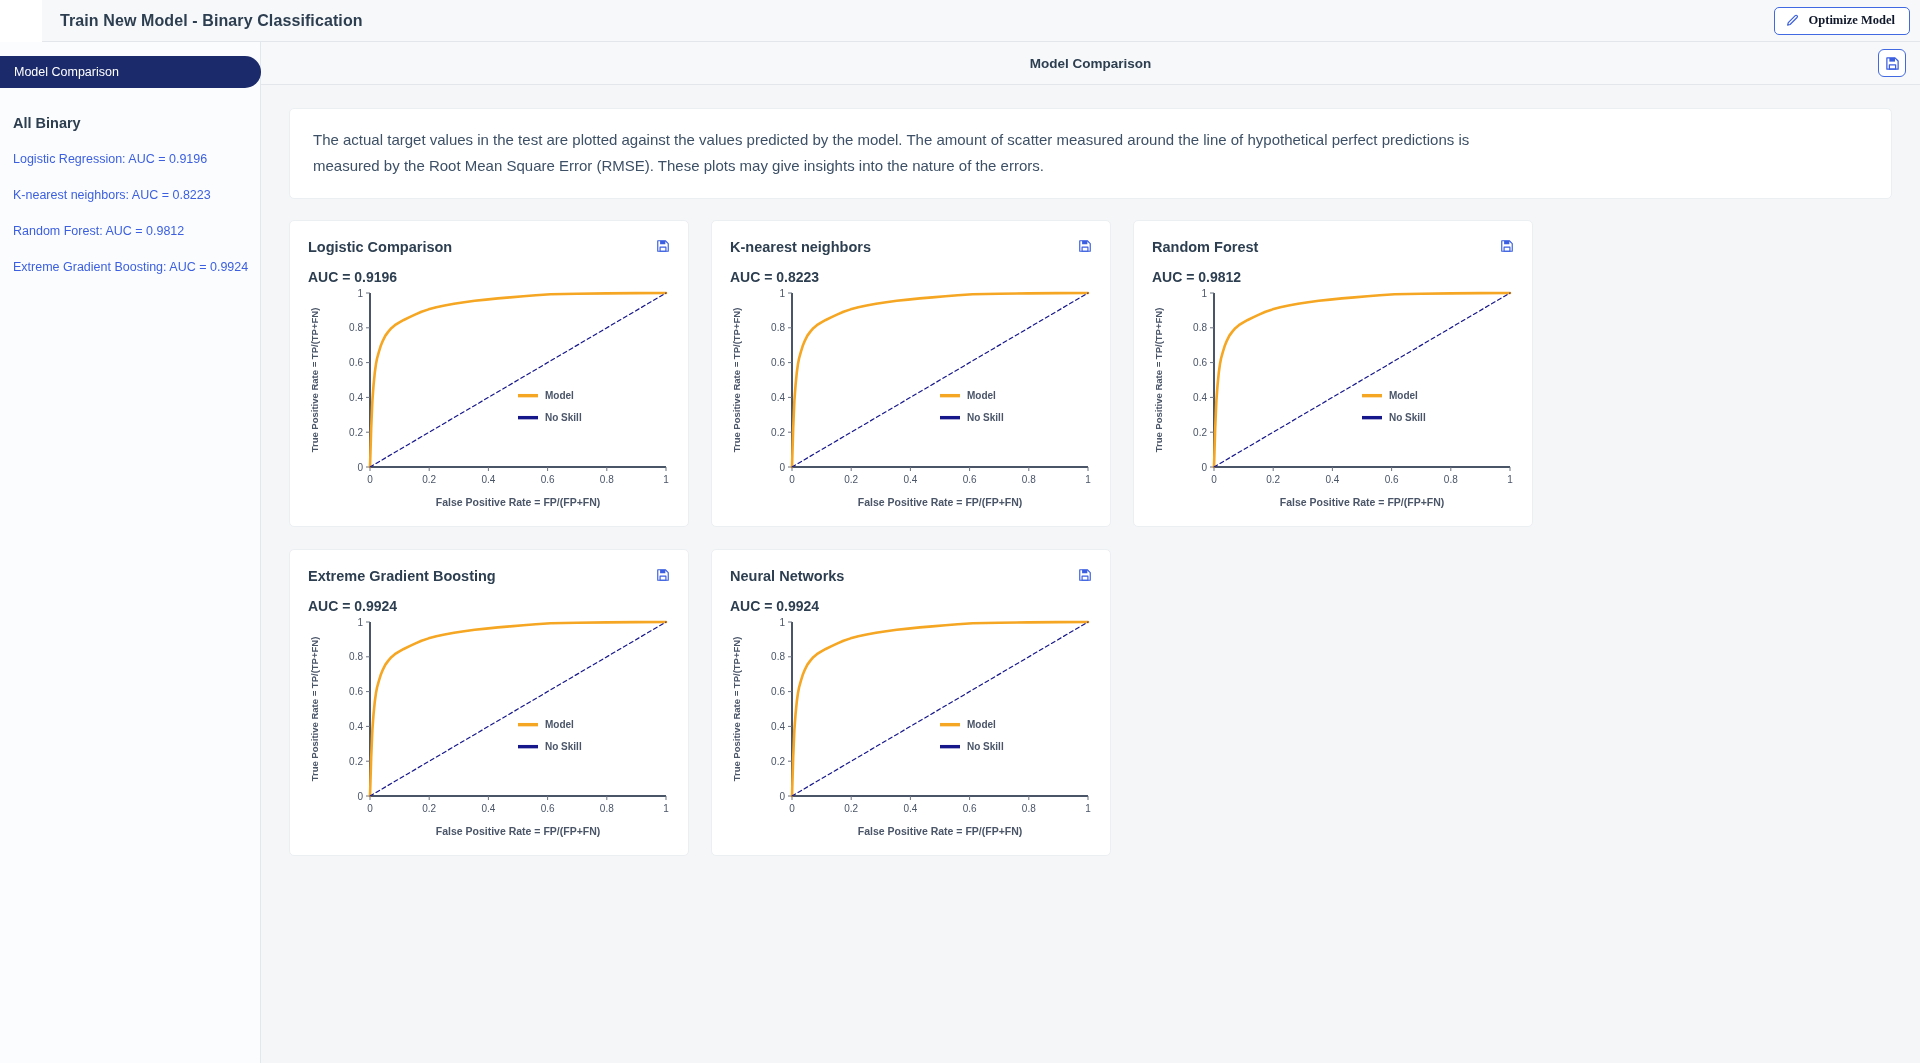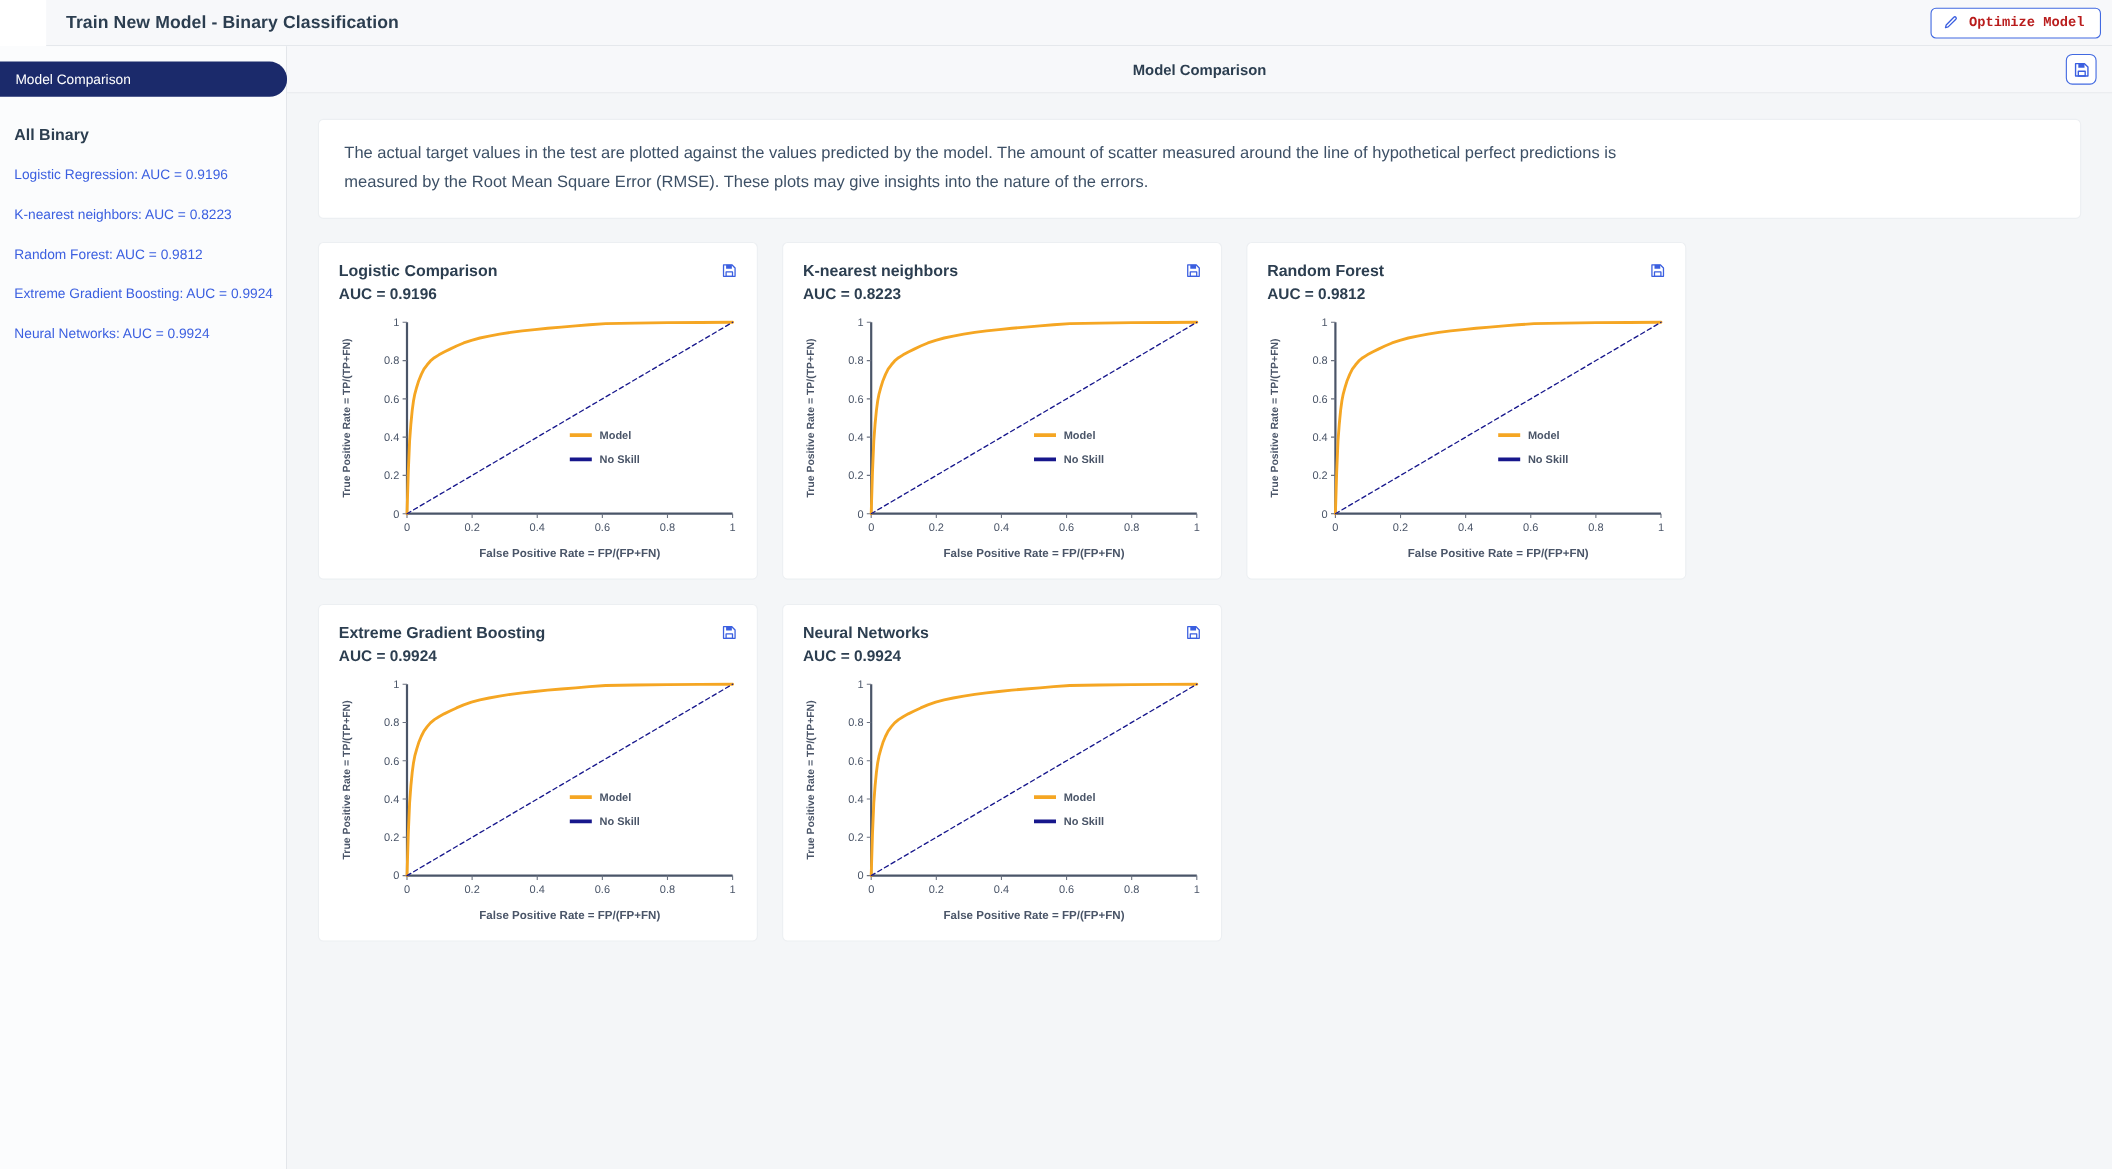--- a/index.html
+++ b/index.html
@@ -23,23 +23,23 @@
     color: #2c3e50; letter-spacing: .1px;
   }
   .titlebar-actions {
     margin-left: auto; margin-right: 12px;
     display: flex; align-items: center; gap: 10px;
   }
   .btn-optimize {
     display: flex; align-items: center; gap: 10px;
     height: 28px; padding: 0 14px 0 11px;
     border: 1px solid #4169e1; border-radius: 5px;
-    background: #ffffff; color: #b91c1c;
+    background: #ffffff; color: #0f172a;
     font-size: 12.5px; font-weight: bold;
-    font-family: Liberation Mono, monospace;
+    font-family: Liberation Serif, serif;
     cursor: pointer;
   }
   .btn-close {
     display: flex; align-items: center; justify-content: center;
     width: 30px; height: 30px;
     border: 1px solid #4169e1; border-radius: 6px;
     background: #ffffff; cursor: pointer;
   }
 
   
@@ -114,21 +114,21 @@
     border: 1px solid #eceff2;
     border-radius: 5px;
     padding: 18px 18px 0 18px;
     position: relative;
   }
   .card-title {
     font-size: 14.5px; font-weight: bold; color: #2c3e50;
   }
   .card-auc {
     font-size: 14px; font-weight: bold; color: #2c3e50;
-    margin-top: 4px;
+    margin-top: 14px;
   }
   .card-save {
     position: absolute; right: 18px; top: 18px;
     cursor: pointer; line-height: 0;
   }
   .card-plot {
     position: absolute; left: 14px; top: 62px;
     width: 372px; height: 228px;
   }
   .card-spacer { width: 400px; }
@@ -159,21 +159,20 @@
 
 <div class="sidebar">
   <div class="nav-pill">
     <span>Model Comparison</span>
   </div>
   <div class="all-models">All Binary</div>
   <a class="model-link">Logistic Regression: AUC = 0.9196</a>
   <a class="model-link">K-nearest neighbors: AUC = 0.8223</a>
   <a class="model-link">Random Forest: AUC = 0.9812</a>
   <a class="model-link">Extreme Gradient Boosting: AUC = 0.9924</a>
-  <a class="model-link">Neural Networks: AUC = 0.9924</a>
 </div>
 
 <div class="content-header">
   <div class="content-header-title">Model Comparison</div>
   <div class="content-header-save">
     <span style="line-height:0">
       <svg width="15" height="15" viewBox="0 0 24 24" fill="none" stroke="#3b5fe0" stroke-width="2" stroke-linejoin="round">
         <path d="M3 3h13l5 5v13H3z"></path>
         <path d="M7 3h9v6H7z" fill="#3b5fe0" stroke="none"></path>
         <path d="M7 14h10v7H7z"></path>

